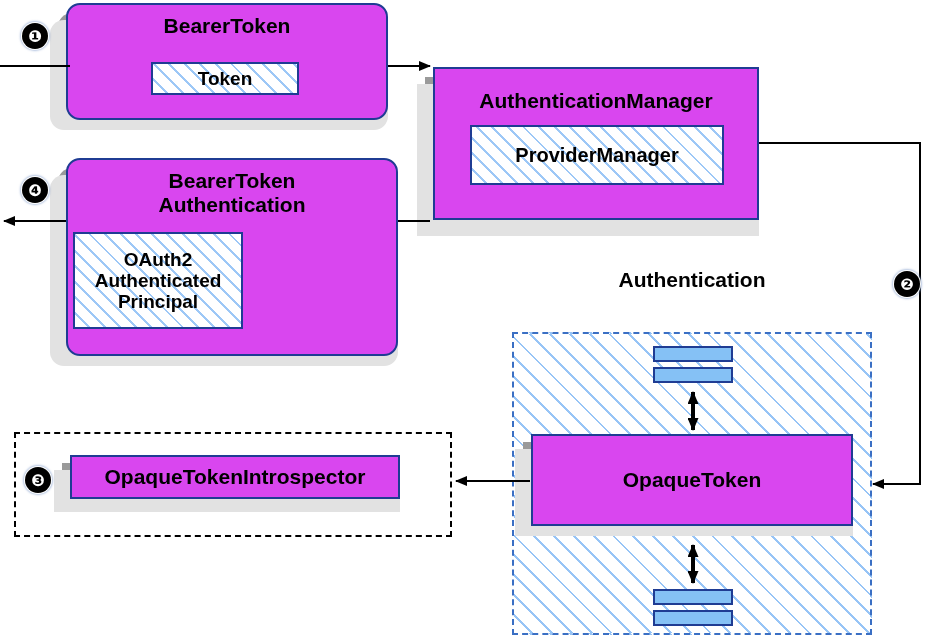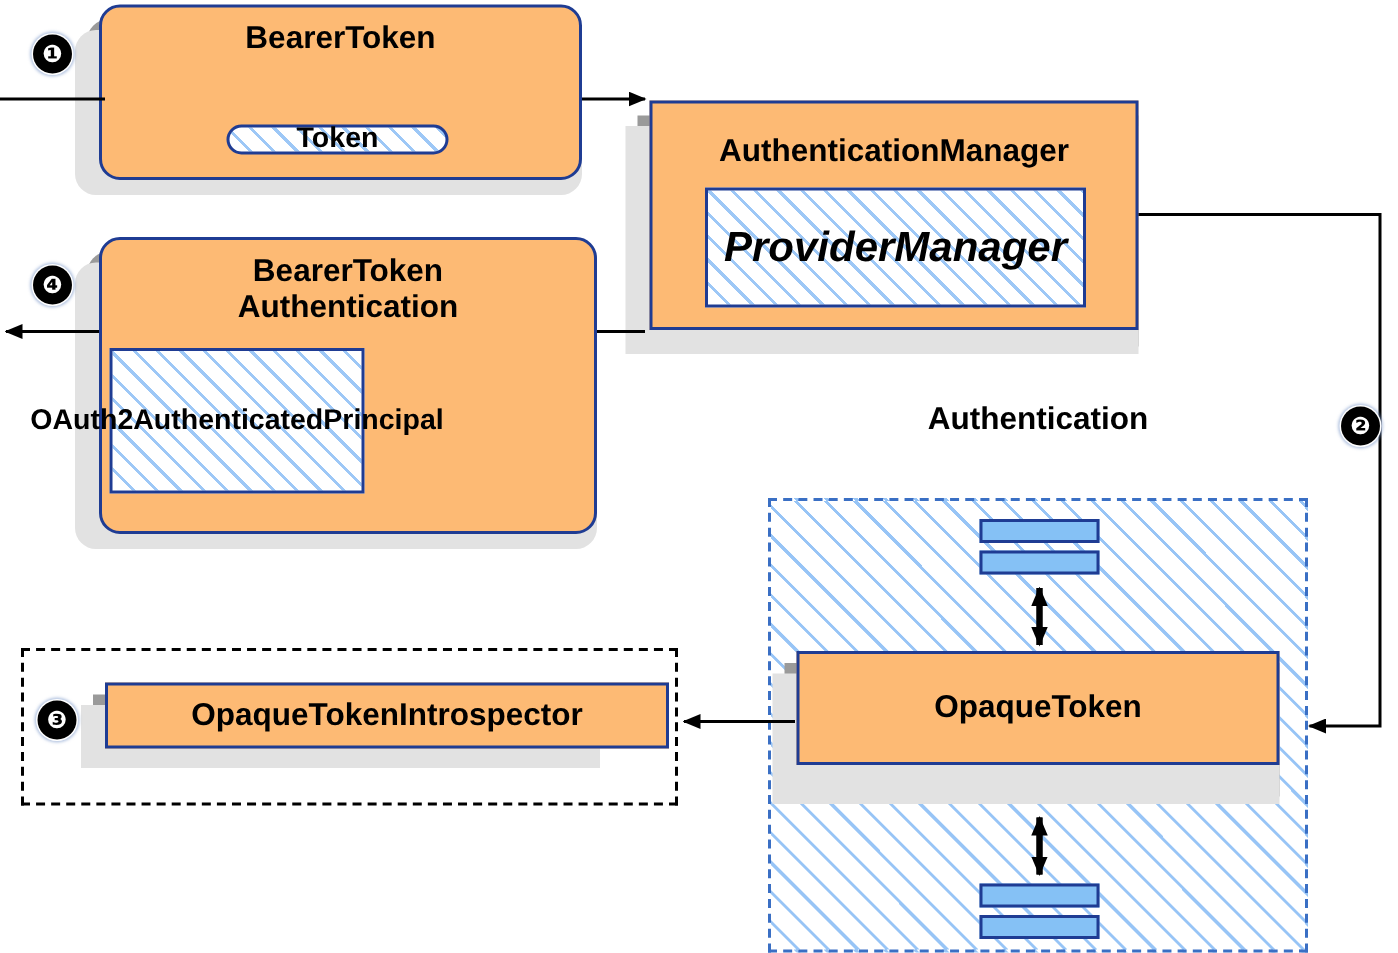--- a/index.html
+++ b/index.html
@@ -1,21 +1,21 @@
 <!DOCTYPE html>
 <html><head>
 <meta charset="utf-8">
 <style>
   html,body{margin:0;padding:0;background:#ffffff;}
   body{width:932px;height:635px;position:relative;overflow:hidden;
        font-family:"Liberation Sans","DejaVu Sans",sans-serif;}
   #stage{position:absolute;left:0;top:0;width:932px;height:635px;}
 
   
-  .node{position:absolute;box-sizing:border-box;background:#fdba74;
+  .node{position:absolute;box-sizing:border-box;background:#d946ef;
         border:2px solid #1f3c93;color:#000;font-weight:bold;
         display:flex;flex-direction:column;align-items:center;
         text-align:center;line-height:1.12;z-index:5;}
   .node.rounded{border-radius:14px;}
   .shadow{position:absolute;z-index:3;}
   .shadow .s1{position:absolute;background:#9a9a9a;}
   .shadow .s2{position:absolute;background:#e2e2e2;}
 
   
   .hatch{position:absolute;box-sizing:border-box;background-color:#ffffff;
@@ -108,40 +108,40 @@
   <div class="bullet" style="left:25px;top:467px;">❸</div>
   <div class="bullet" style="left:22px;top:177px;">❹</div>
 
   <div class="shadow">
     <div class="s1" style="left:58px;top:13px;width:330px;height:112px;border-radius:14px;"></div>
     <div class="s2" style="left:50px;top:20px;width:338px;height:110px;border-radius:14px;"></div>
   </div>
   <div class="node rounded" style="left:66px;top:3px;width:322px;height:117px;font-size:21px;padding-top:9px;">
     <div>BearerToken</div>
   </div>
-  <div class="hatch" style="left:151px;top:83px;width:148px;height:20px;font-size:19px;border-radius:10px;">Token</div>
+  <div class="hatch" style="left:151px;top:62px;width:148px;height:33px;font-size:19px;">Token</div>
 
   <div class="shadow">
     <div class="s1" style="left:425px;top:77px;width:334px;height:154px;"></div>
     <div class="s2" style="left:417px;top:84px;width:342px;height:152px;"></div>
   </div>
   <div class="node" style="left:433px;top:67px;width:326px;height:153px;font-size:21px;padding-top:20px;">
     <div>AuthenticationManager</div>
   </div>
-  <div class="hatch" style="left:470px;top:125px;width:254px;height:80px;font-size:28px;font-style:italic;">ProviderManager</div>
+  <div class="hatch" style="left:470px;top:125px;width:254px;height:60px;font-size:20px;">ProviderManager</div>
 
   <div class="shadow">
     <div class="s1" style="left:58px;top:168px;width:340px;height:193px;border-radius:14px;"></div>
     <div class="s2" style="left:50px;top:175px;width:348px;height:191px;border-radius:14px;"></div>
   </div>
   <div class="node rounded" style="left:66px;top:158px;width:332px;height:198px;font-size:21px;padding-top:9px;">
     <div>BearerToken</div>
     <div>Authentication</div>
   </div>
-  <div class="hatch" style="left:73px;top:232px;width:170px;height:97px;font-size:19px;flex-direction:row;">
+  <div class="hatch" style="left:73px;top:232px;width:170px;height:97px;font-size:19px;flex-direction:column;">
     <span>OAuth2</span>
     <span>Authenticated</span>
     <span>Principal</span>
   </div>
 
   <div class="caption" style="left:562px;top:268px;width:260px;font-size:21px;">
     <div>Authentication</div>
   </div>
 
   <div class="hatchzone" style="left:512px;top:332px;width:360px;height:303px;"></div>
@@ -149,26 +149,26 @@
   <div class="bar" style="left:653px;top:346px;width:80px;height:16px;"></div>
   <div class="bar" style="left:653px;top:367px;width:80px;height:16px;"></div>
 
   <div class="bar" style="left:653px;top:589px;width:80px;height:16px;"></div>
   <div class="bar" style="left:653px;top:610px;width:80px;height:16px;"></div>
 
   <div class="shadow">
     <div class="s1" style="left:523px;top:442px;width:330px;height:89px;"></div>
     <div class="s2" style="left:515px;top:449px;width:338px;height:87px;"></div>
   </div>
-  <div class="node" style="left:531px;top:434px;width:322px;height:76px;font-size:21px;justify-content:center;">
+  <div class="node" style="left:531px;top:434px;width:322px;height:92px;font-size:21px;justify-content:center;">
     <div>OpaqueToken</div>
   </div>
 
   <div class="dotzone" style="left:14px;top:432px;width:438px;height:105px;"></div>
   <div class="shadow">
     <div class="s1" style="left:62px;top:463px;width:338px;height:44px;"></div>
     <div class="s2" style="left:54px;top:470px;width:346px;height:42px;"></div>
   </div>
-  <div class="node" style="left:70px;top:455px;width:376px;height:44px;font-size:21px;justify-content:center;text-align:center;">
+  <div class="node" style="left:70px;top:455px;width:330px;height:44px;font-size:21px;justify-content:center;text-align:center;">
     <div>OpaqueTokenIntrospector</div>
   </div>
 
 </div>
 
 </body></html>

